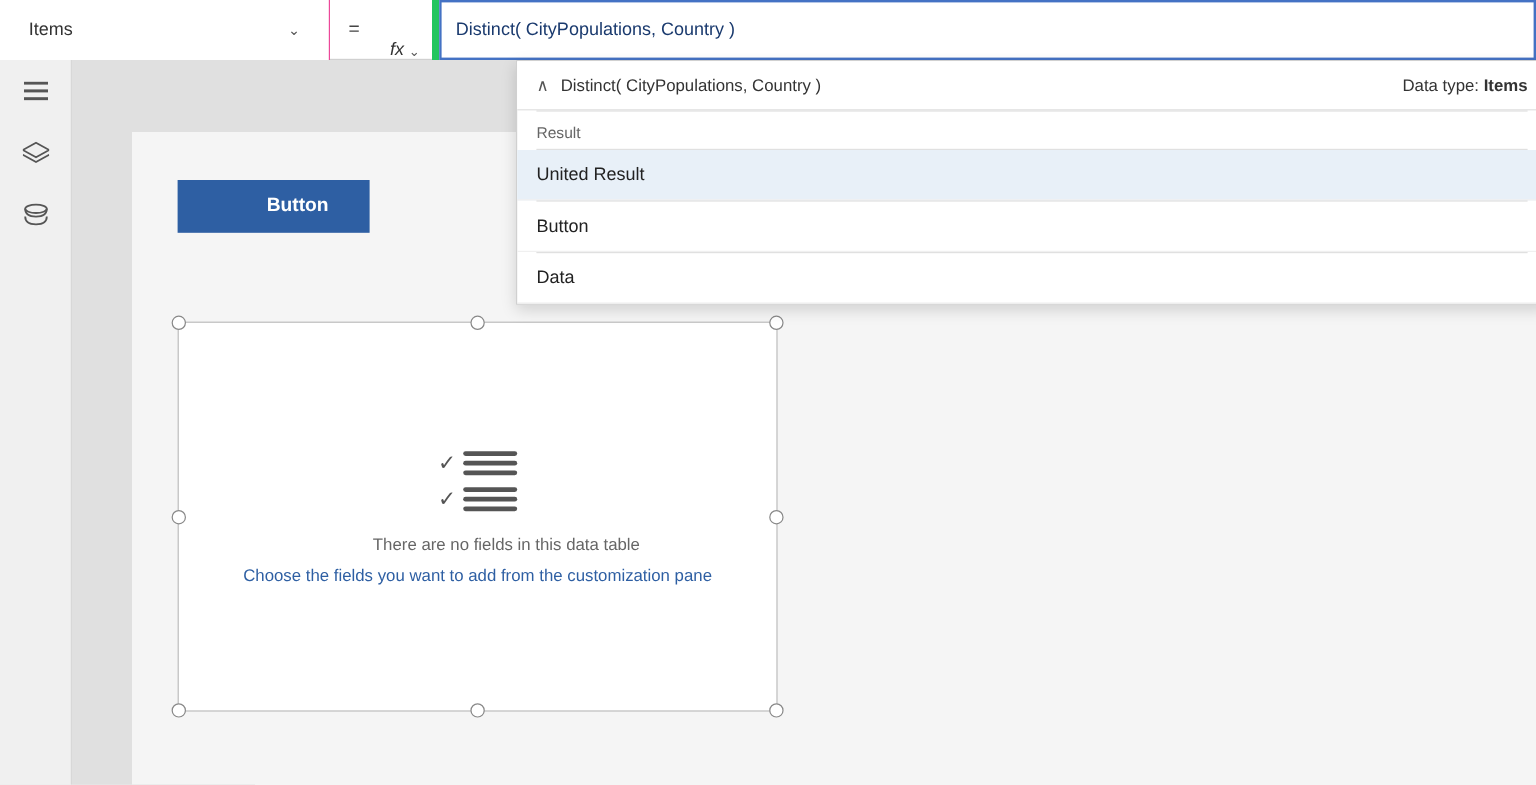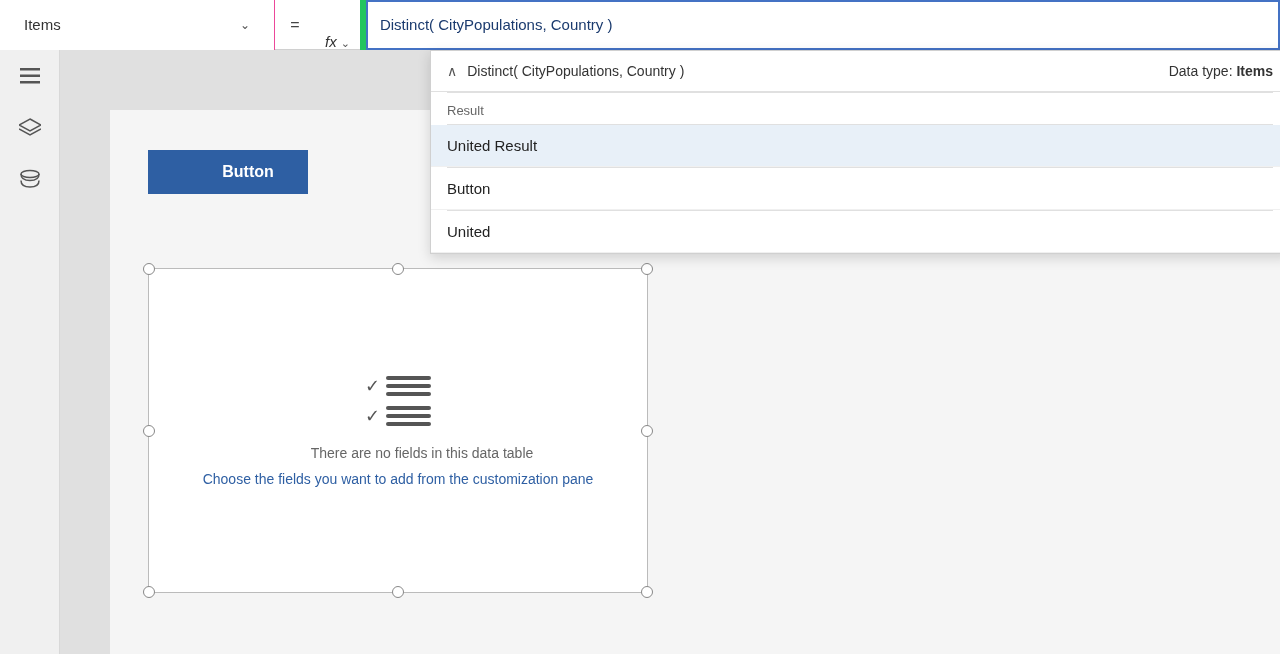--- a/index.html
+++ b/index.html
@@ -350,21 +350,21 @@
 
     <div class="dropdown-divider"></div>
 
     <div class="dropdown-item">
       <span>Button</span>
     </div>
 
     <div class="dropdown-divider"></div>
 
     <div class="dropdown-item">
-      <span>United</span>
+      <span>Data</span>
     </div>
   </div>
 </div>
 
 <div class="main-area">
 
   <div class="left-sidebar">
     <div class="sidebar-icon">
       <svg width="20" height="16" viewBox="0 0 20 16">
         <rect y="0" width="20" height="2.5" fill="#555"></rect>

